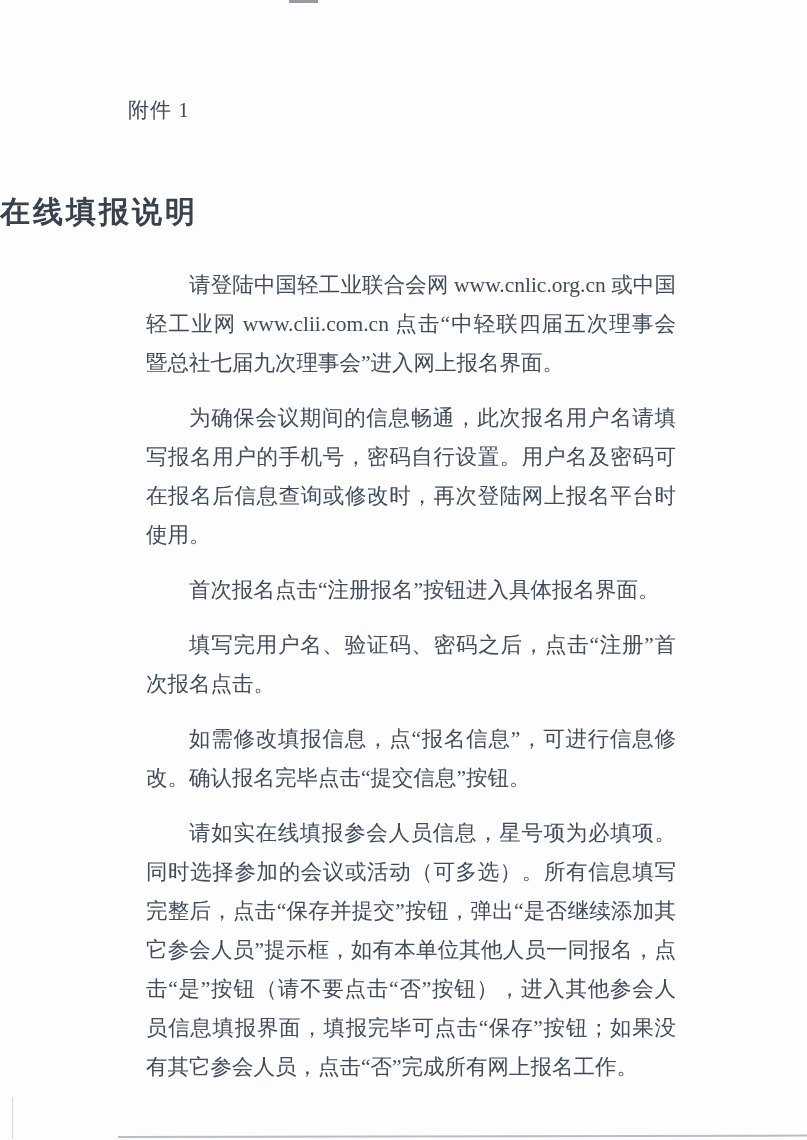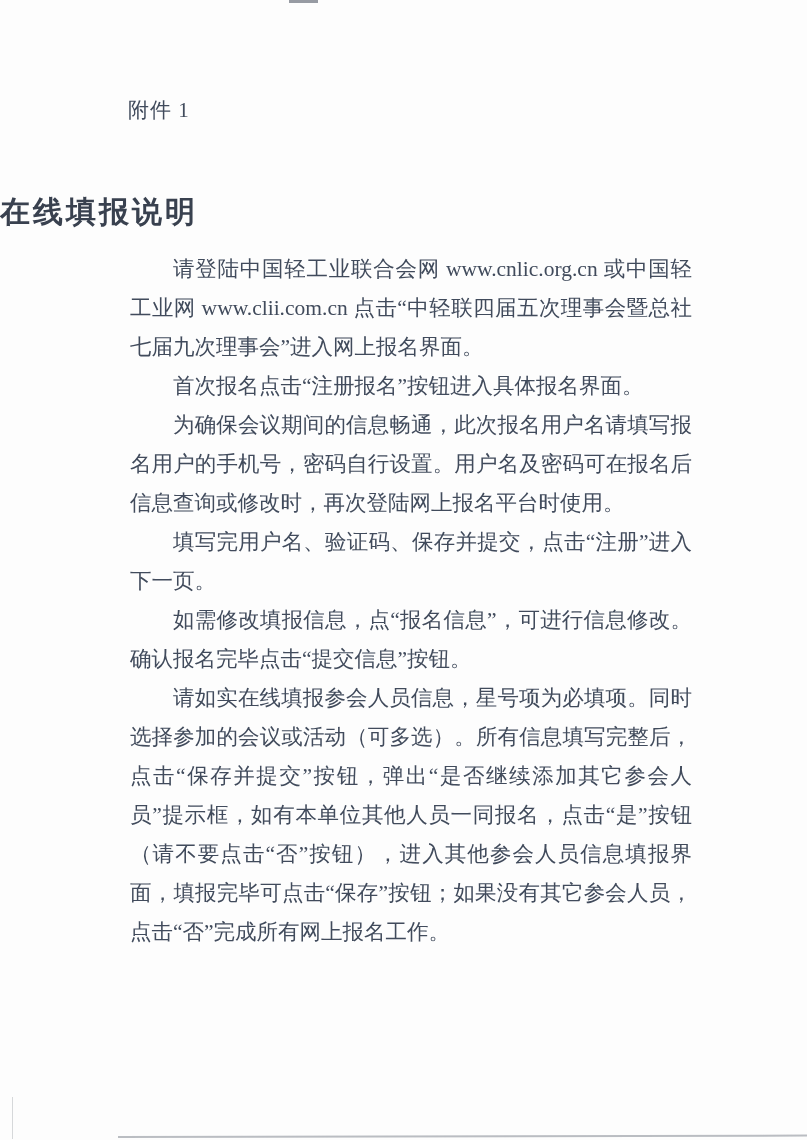--- a/index.html
+++ b/index.html
@@ -44,21 +44,21 @@
     position: absolute;
     left: 130px;
     top: 250px;
     width: 562px;
     font-size: 21.5px;
     line-height: 39px;
     text-align: justify;
     text-justify: inter-character;
   }
   .body-text p {
-    margin: 0;
+    margin: 16px;
     padding: 0;
     text-indent: 2em;
   }
   
   .artifact-top-mark {
     position: absolute;
     left: 289px;
     top: 0;
     width: 29px;
     height: 3px;
@@ -89,23 +89,23 @@
 <body>
 
 <div class="page">
 
   <div class="attachment-label">附件 1</div>
 
   <h1 class="doc-title">在线填报说明</h1>
 
   <div class="body-text">
     <p>请登陆中国轻工业联合会网 www.cnlic.org.cn 或中国轻工业网 www.clii.com.cn 点击“中轻联四届五次理事会暨总社七届九次理事会”进入网上报名界面。</p>
+    <p>为确保会议期间的信息畅通，此次报名用户名请填写报名用户的手机号，密码自行设置。用户名及密码可在报名后信息查询或修改时，再次登陆网上报名平台时使用。</p>
     <p>首次报名点击“注册报名”按钮进入具体报名界面。</p>
-    <p>为确保会议期间的信息畅通，此次报名用户名请填写报名用户的手机号，密码自行设置。用户名及密码可在报名后信息查询或修改时，再次登陆网上报名平台时使用。</p>
-    <p>填写完用户名、验证码、保存并提交，点击“注册”进入下一页。</p>
+    <p>填写完用户名、验证码、密码之后，点击“注册”首次报名点击。</p>
     <p>如需修改填报信息，点“报名信息”，可进行信息修改。确认报名完毕点击“提交信息”按钮。</p>
     <p>请如实在线填报参会人员信息，星号项为必填项。同时选择参加的会议或活动（可多选）。所有信息填写完整后，点击“保存并提交”按钮，弹出“是否继续添加其它参会人员”提示框，如有本单位其他人员一同报名，点击“是”按钮（请不要点击“否”按钮），进入其他参会人员信息填报界面，填报完毕可点击“保存”按钮；如果没有其它参会人员，点击“否”完成所有网上报名工作。</p>
   </div>
 
   <div class="artifact-top-mark"></div>
   <div class="artifact-bottom-line"></div>
   <div class="artifact-left-line"></div>
 
 </div>
 

